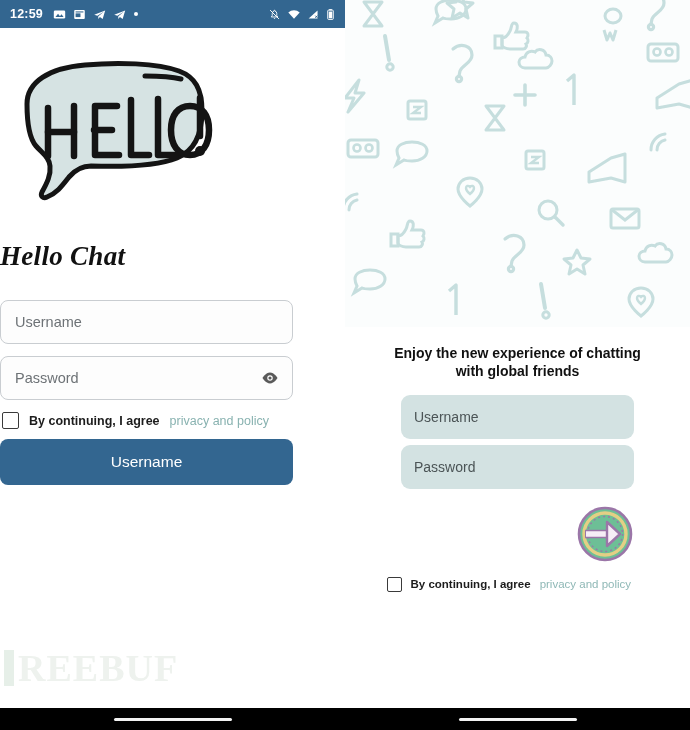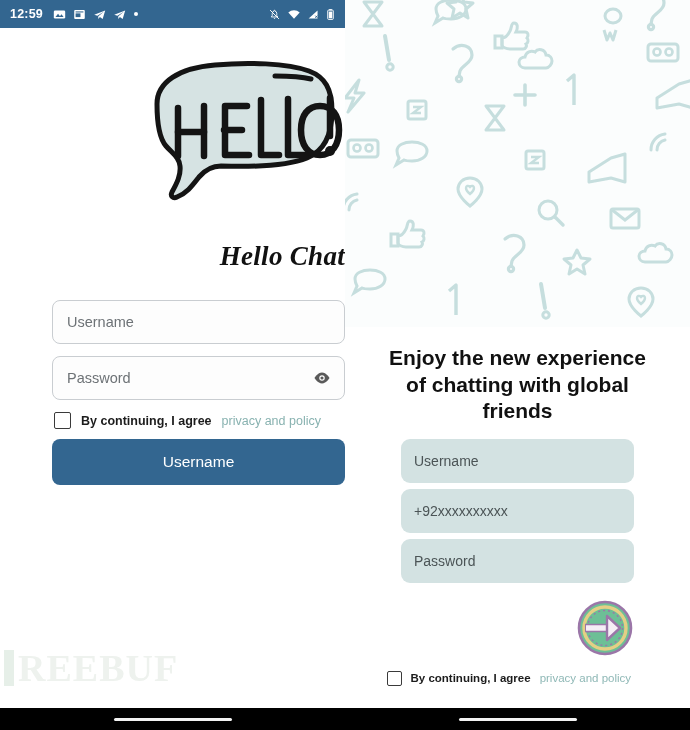--- a/index.html
+++ b/index.html
@@ -26,21 +26,21 @@
   .sb-time {
     color: #ffffff; font-size: 12.5px; font-weight: bold;
     letter-spacing: .2px; margin-right: 10px;
   }
   .sb-left-icons { display: flex; align-items: center; gap: 7px; flex: 1; }
   .sb-right-icons { display: flex; align-items: center; gap: 6px; }
   .sb-ic { display: block; }
 
   .left-body {
     flex: 1; position: relative;
-    display: flex; flex-direction: column; align-items: flex-end;
+    display: flex; flex-direction: column; align-items: flex-start;
   }
 
   .logo-wrap { margin-top: 28px; width: 215px; height: 165px; }
   .brand {
     margin-top: 20px;
     font-family: "Liberation Serif", serif;
     font-style: italic; font-weight: bold;
     font-size: 27px; color: #111111; letter-spacing: .3px;
   }
 
@@ -96,21 +96,21 @@
     width: 345px; height: 327px; background: #fbfdfd;
     position: relative; overflow: hidden; flex: 0 0 327px;
   }
   .pattern-area svg { position: absolute; inset: 0; }
 
   .right-body {
     flex: 1; display: flex; flex-direction: column;
     align-items: center; padding-top: 18px;
   }
   .tagline {
-    width: 272px; text-align: center; font-size: 21px;
+    width: 272px; text-align: center; font-size: 14px;
     font-weight: bold; color: #111111; line-height: 1.27;
   }
   .form-right { width: 233px; margin-top: 14px; }
   .field-filled {
     height: 44px; border-radius: 9px; background: #d3e2e2;
     display: flex; align-items: center; padding: 0 13px;
     margin-bottom: 6px;
   }
   .field-filled .ph { font-size: 14px; color: #4b5456; }
 
@@ -362,23 +362,20 @@
 
     <div class="right-body">
 
       <div class="tagline">Enjoy the new experience of chatting with global friends</div>
 
       <div class="form-right">
         <div class="field-filled">
           <span class="ph">Username</span>
         </div>
         <div class="field-filled">
-          <span class="ph">+92xxxxxxxxxx</span>
-        </div>
-        <div class="field-filled">
           <span class="ph">Password</span>
         </div>
       </div>
 
       <div class="arrow-row">
         <div class="arrow-btn">
           <svg width="58" height="58" viewBox="0 0 58 58">
             <circle cx="29" cy="29" r="26" fill="#6dbf96" stroke="#9b76a8" stroke-width="2.6"></circle>
             <circle cx="29" cy="29" r="21" fill="none" stroke="#e4cf85" stroke-width="3.4"></circle>
             <circle cx="29" cy="29" r="17.5" fill="none" stroke="#9b76a8" stroke-width="1.4" stroke-dasharray="2 3"></circle>

